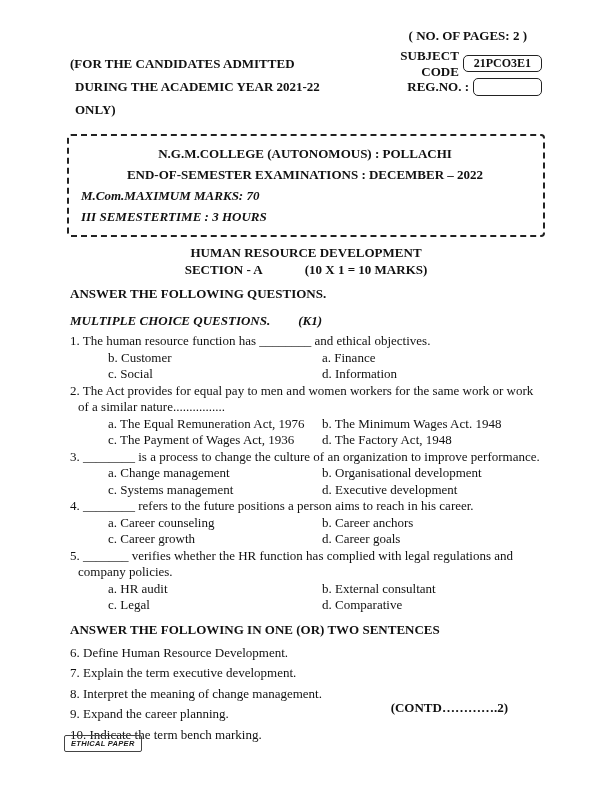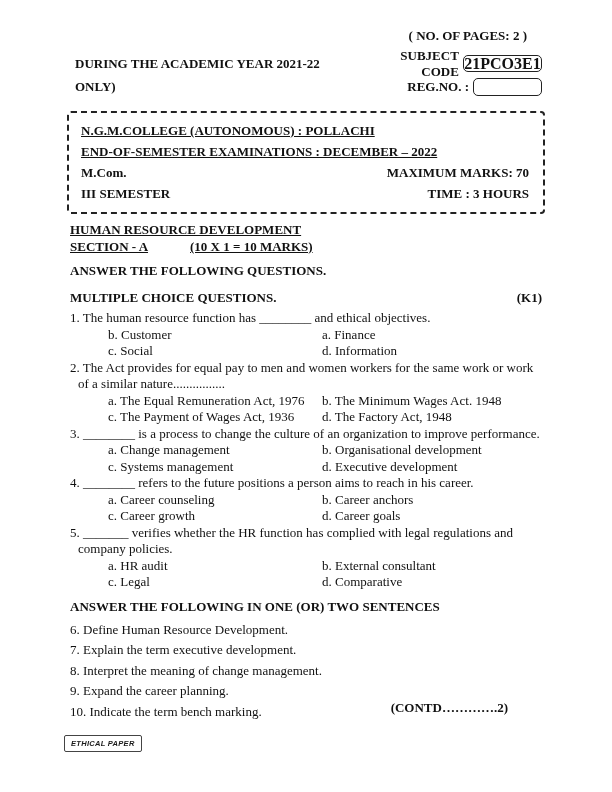--- a/index.html
+++ b/index.html
@@ -10,52 +10,52 @@
     background:#ffffff;
     color:#111;
     font-family:"Liberation Serif","DejaVu Serif",serif;
     font-size:13px;
     overflow:hidden;
     box-sizing:border-box;
     padding:28px 16px 0 70px;
   }
   .content{width:472px;}
   .b{font-weight:bold;}
-  .center{text-align:left;text-decoration:underline;}
+  .center{text-align:center;}
 
   
   .pages-note{text-align:right;padding-right:15px;line-height:16px;}
   .hdr-grid{display:flex;justify-content:space-between;margin-top:8px;}
   .hdr-left div{line-height:23px;}
   .hdr-left .indent{padding-left:5px;}
   .hdr-right{text-align:right;}
   .hdr-row{display:flex;justify-content:flex-end;align-items:center;height:23px;gap:4px;}
   .code-box{
     display:inline-flex;align-items:center;justify-content:center;
     width:78px;height:15px;
     border:1.5px solid #222;border-radius:5px;
-    font-size:16px;font-weight:bold;
+    font-size:12px;font-weight:bold;
   }
   .reg-box{
     display:inline-block;width:67px;height:16px;
     border:1.5px solid #222;border-radius:5px;
   }
 
   
   .exam-box{
     box-sizing:border-box;
     margin:13px 0 0 -3px;
     width:478px;
     border:2px dashed #222;
     border-radius:4px;
     padding:7px 14px 8px 12px;
     font-weight:bold;
   }
   .exam-box div{line-height:21px;}
-  .row{display:flex;justify-content:space-between;}
+  .row{display:flex;font-style:italic;}
 
   .subject-title{margin-top:7px;line-height:17px;}
   .section-line{line-height:17px;}
   .section-line .marks{margin-left:42px;}
   .instruction{margin-top:7px;line-height:17px;}
   .mcq-head{margin-top:10px;line-height:17px;gap:28px;}
 
   
   .mcq{margin-top:4px;line-height:16.5px;}
   .stem{padding-left:8px;text-indent:-8px;}
@@ -81,20 +81,21 @@
 </head>
 <body>
 
 <div class="page">
   <div class="content">
 
     <div class="pages-note b">( NO. OF PAGES:  2 )</div>
 
     <div class="hdr-grid">
       <div class="hdr-left b">
+        <div>(FOR THE CANDIDATES ADMITTED</div>
         <div class="indent">DURING THE ACADEMIC YEAR 2021-22 ONLY)</div>
       </div>
       <div class="hdr-right b">
         <div class="hdr-row">
           <span>SUBJECT CODE</span>
           <span class="code-box">
             <span>21PCO3E1</span>
           </span>
         </div>
         <div class="hdr-row">

